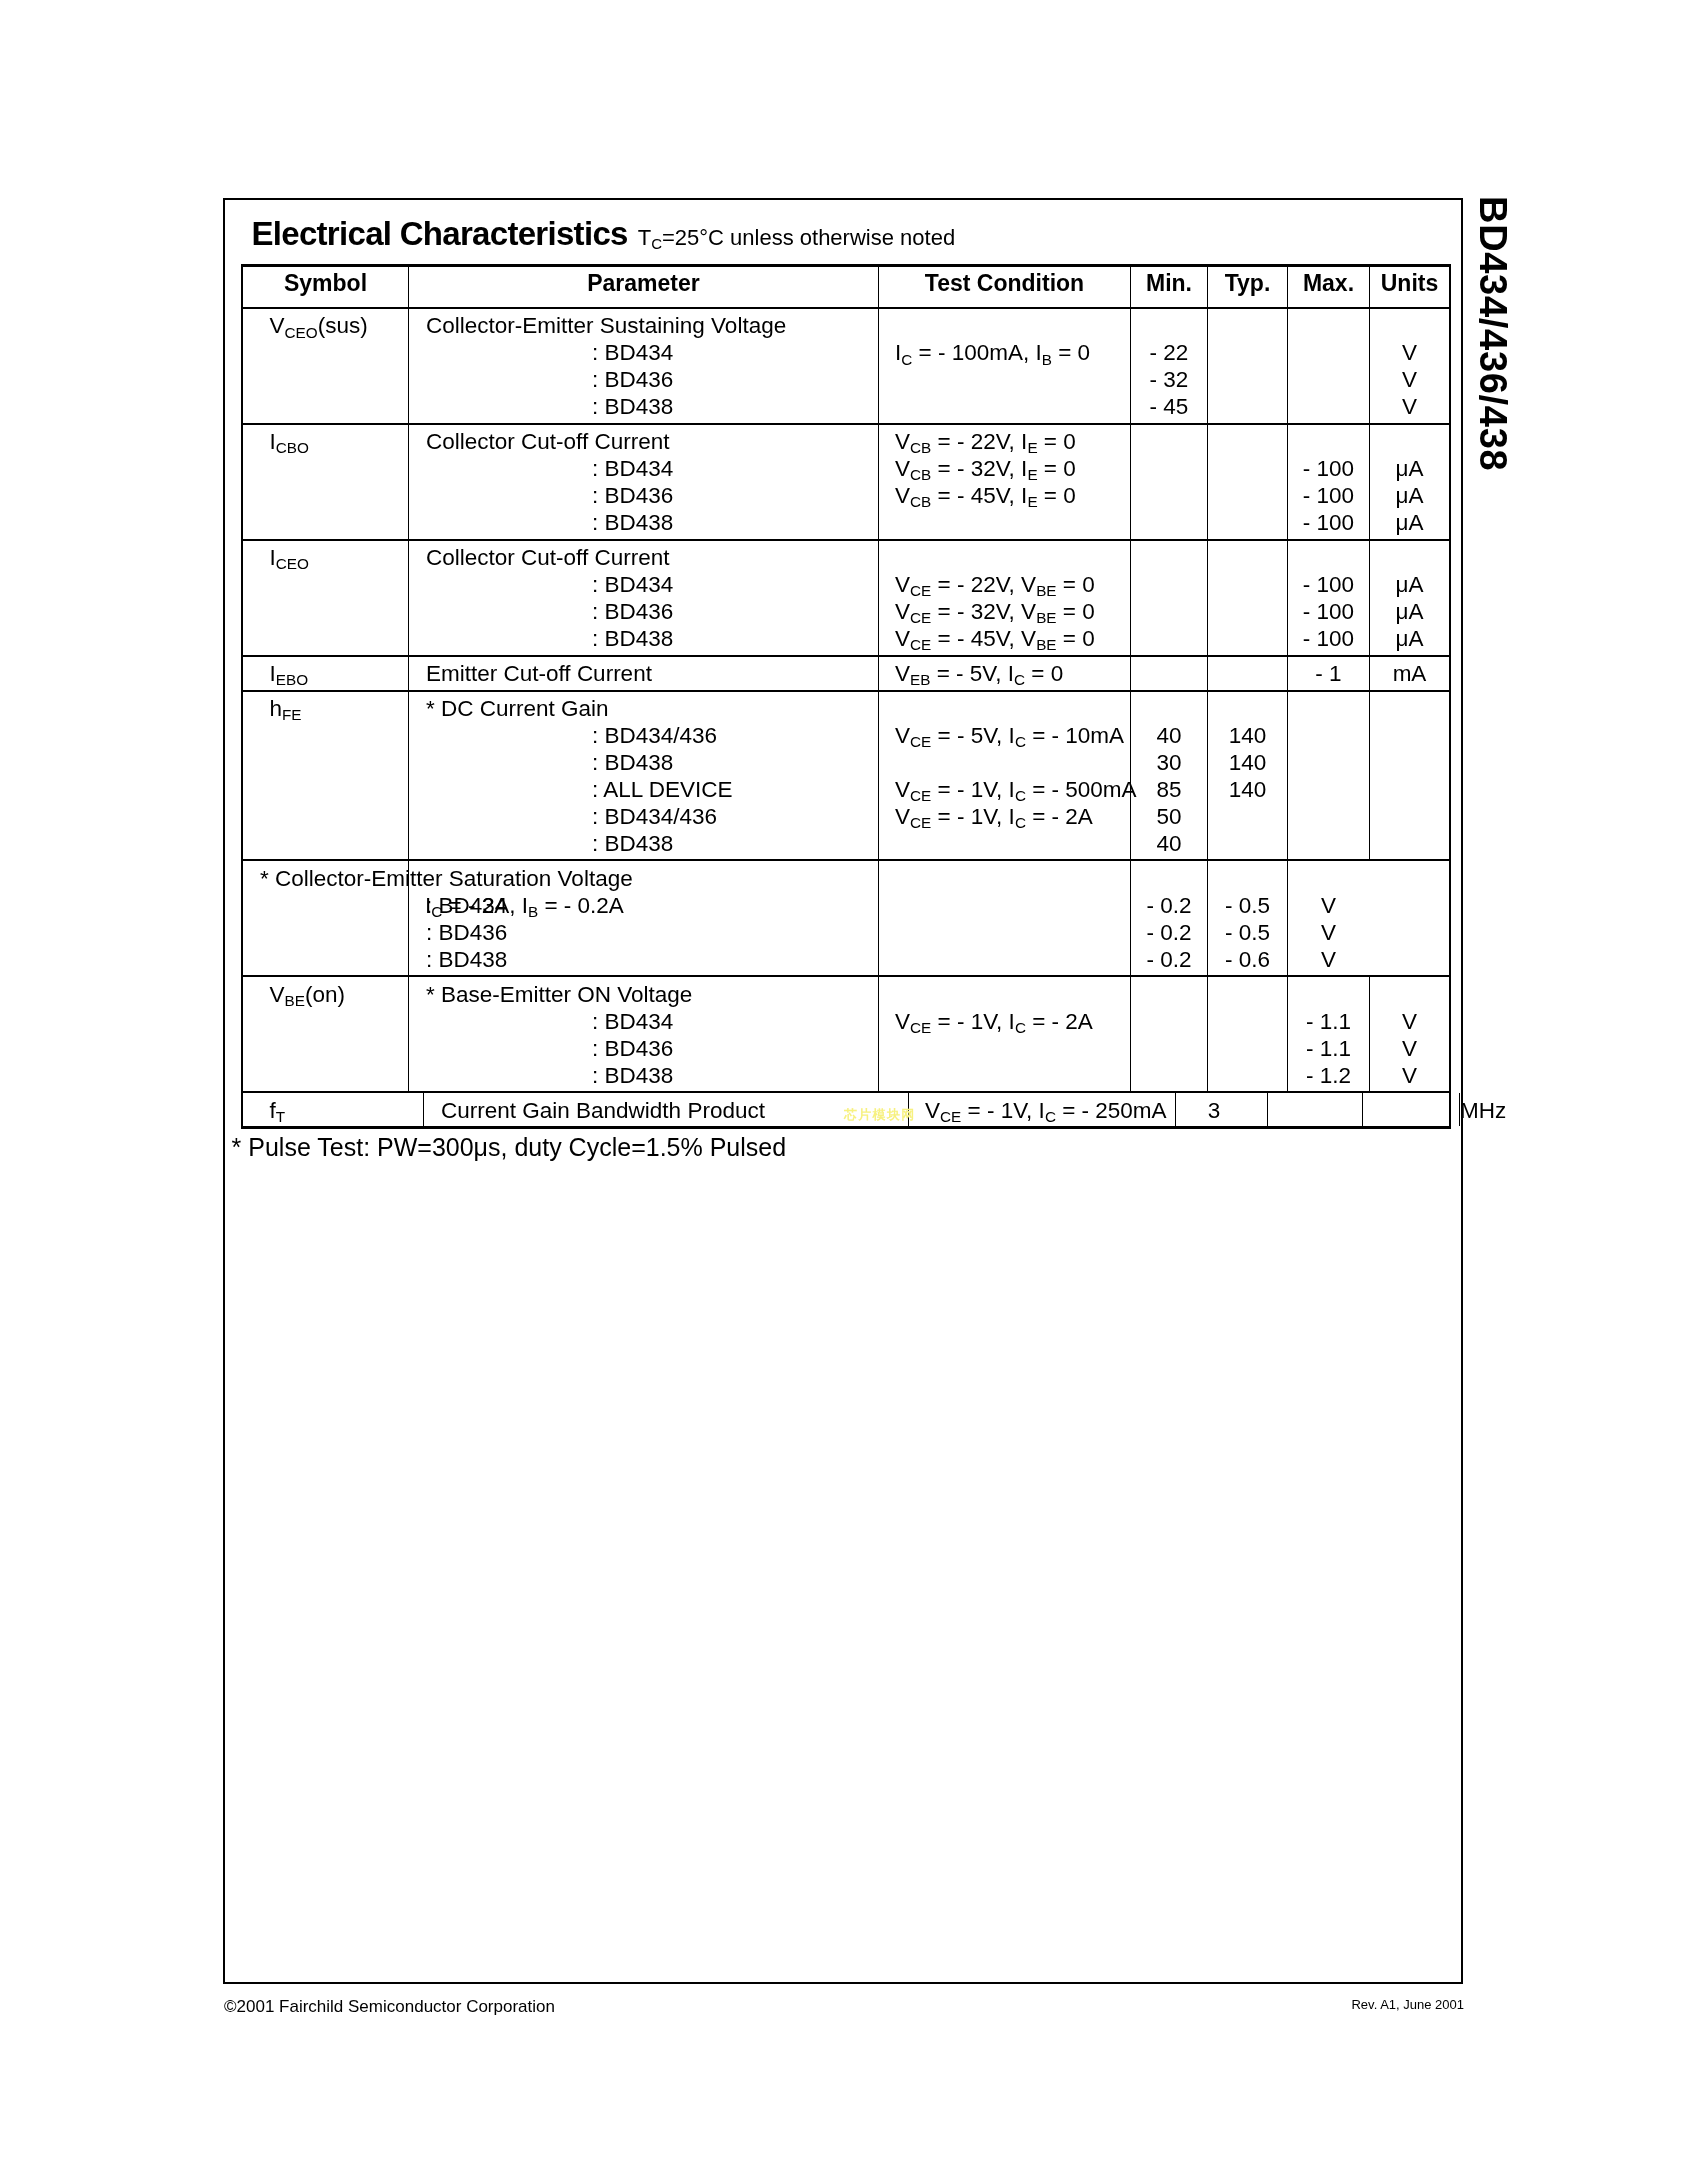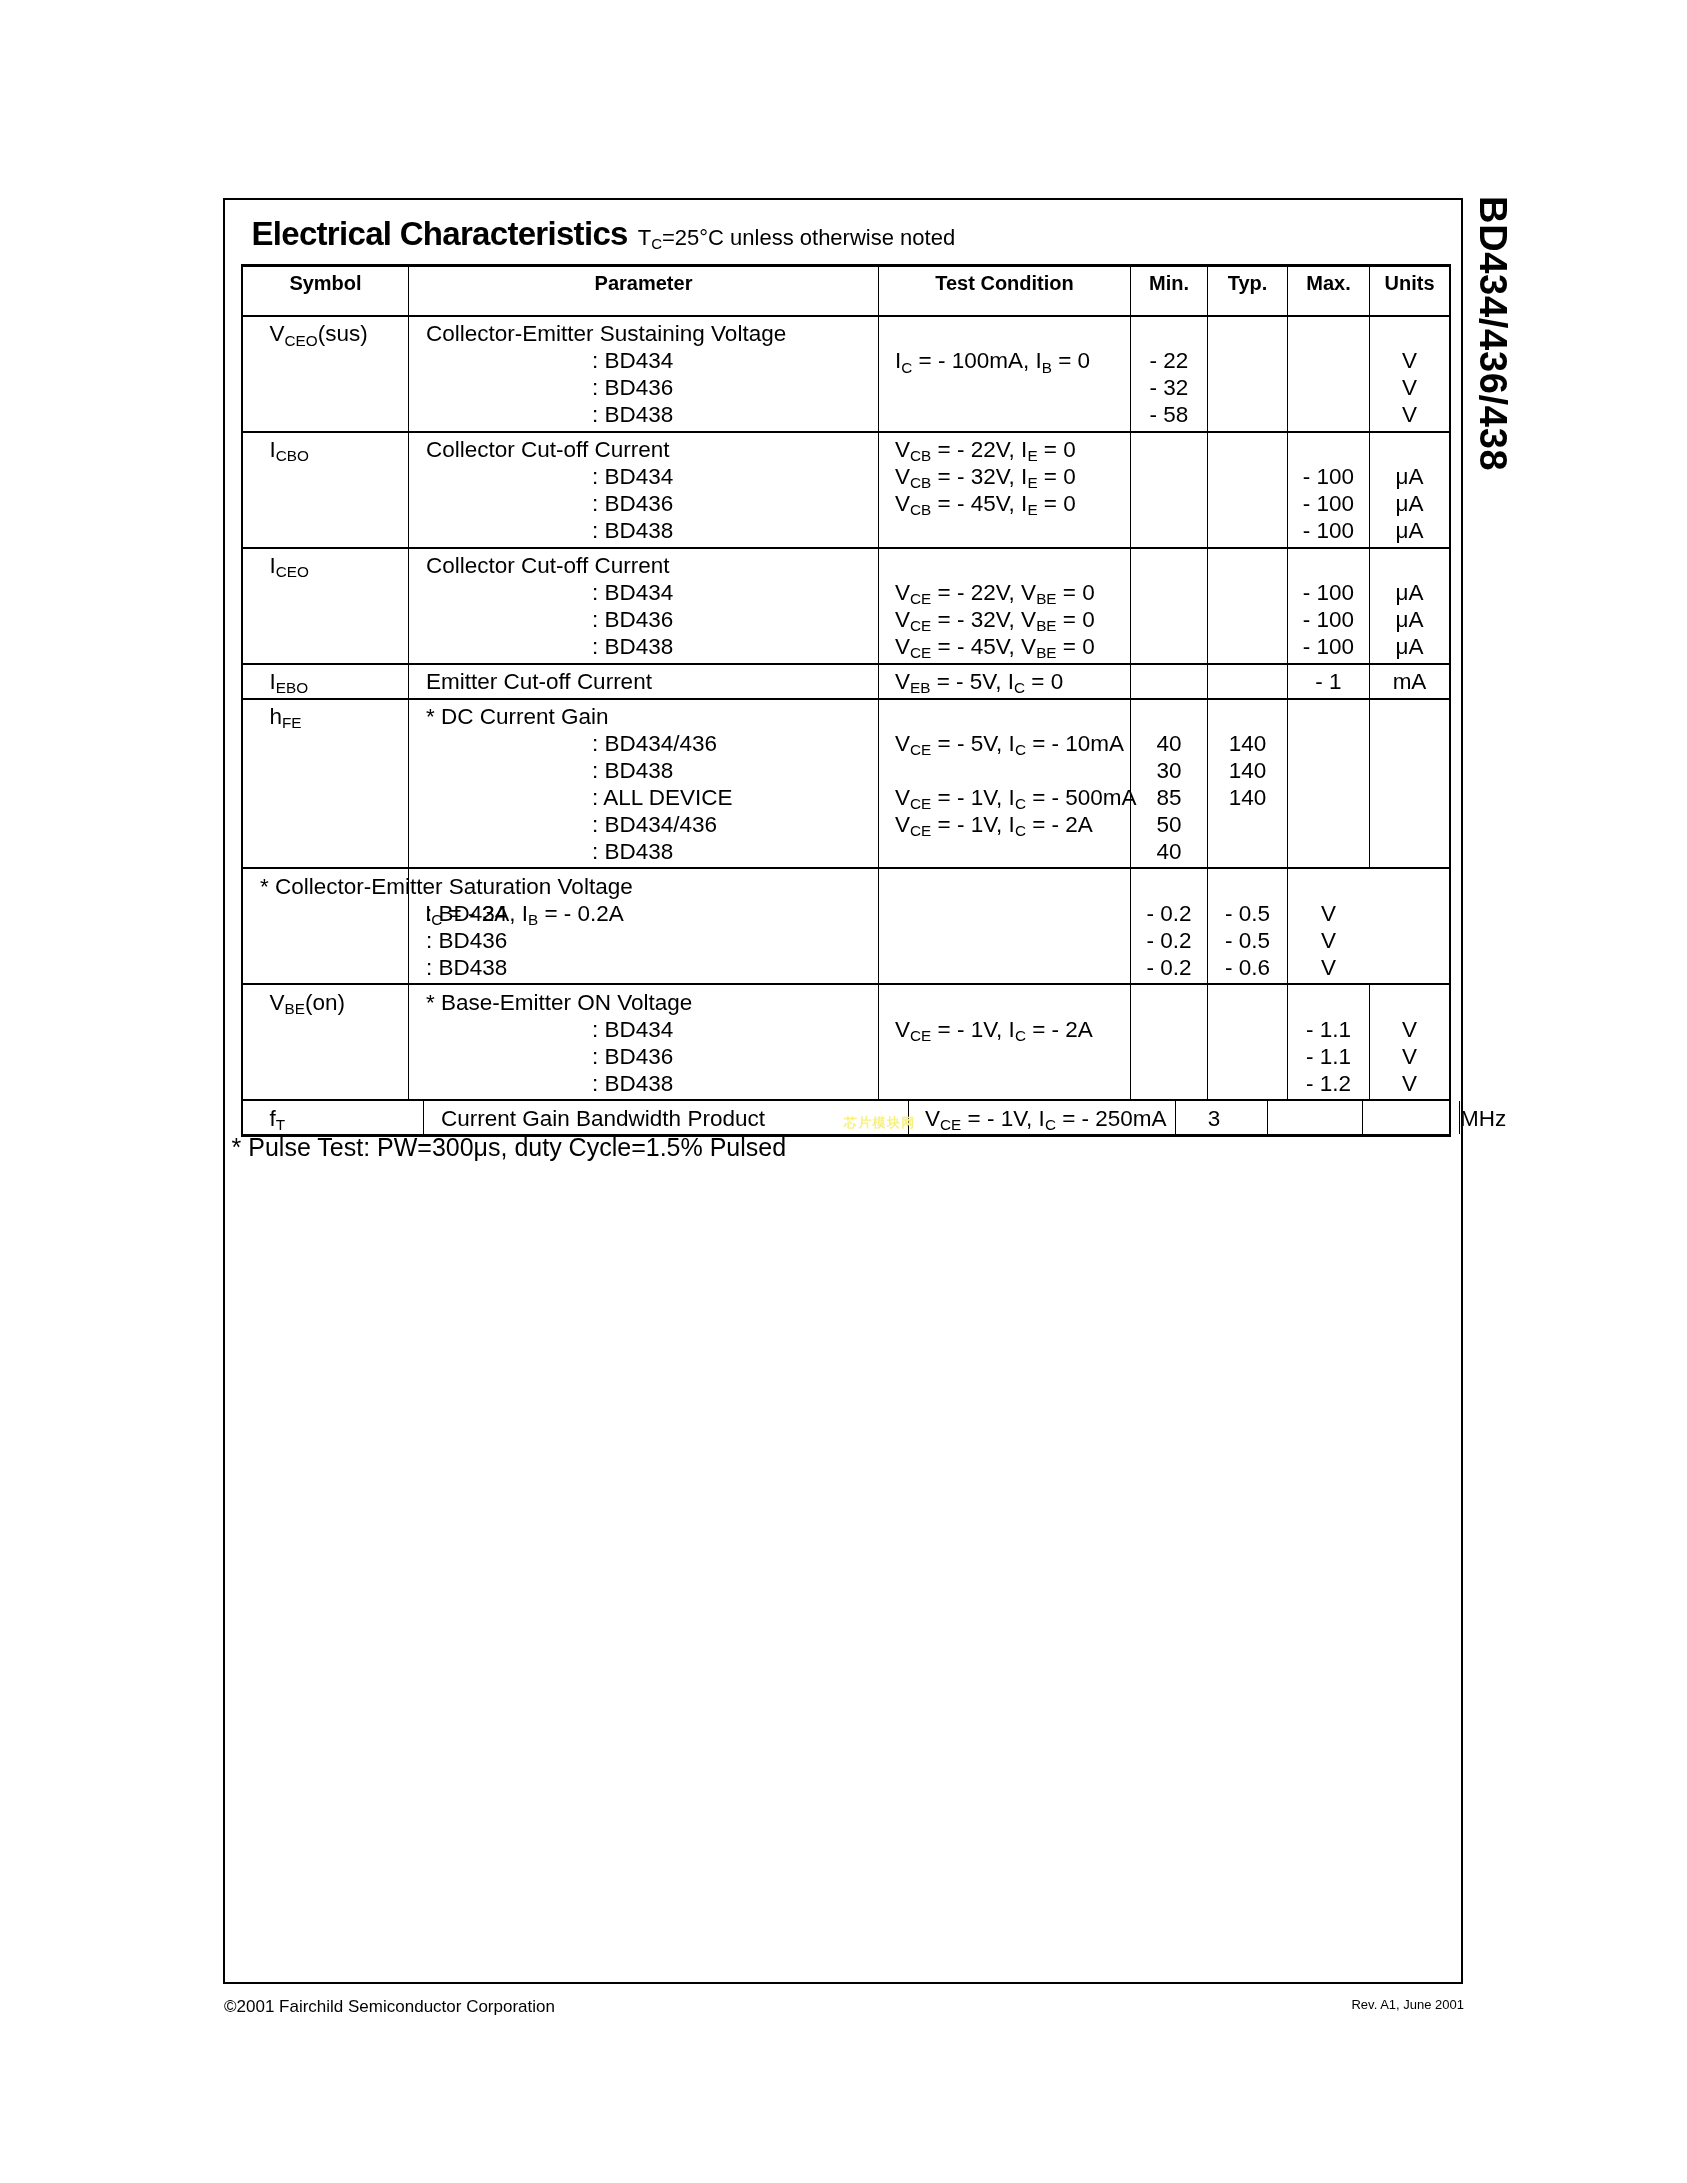--- a/index.html
+++ b/index.html
@@ -23,22 +23,22 @@
     border:2px solid #000; border-top-width:3.3px; border-bottom-width:3.3px;
   }
   .trow, #thead-row {
     display:grid;
     grid-template-columns:165px 470px 252px 77px 80px 82px 1fr;
   }
   #thead-row { border-bottom:2.6px solid #000; }
   .trow { border-bottom:2px solid #000; }
   .trow:last-child { border-bottom:none;gap:15px; }
   .hcell {
-    font-size:20px; font-weight:bold; text-align:center;
-    height:48px; line-height:32px; white-space:nowrap; overflow:hidden;
+    font-size:23px; font-weight:bold; text-align:center;
+    height:40px; line-height:32px; white-space:nowrap; overflow:hidden;
   }
   .hcell + .hcell { border-left:1.3px solid #000; }
   .cell { padding:3.3px 0 2.6px 0; font-size:22.5px; }
   .cell + .cell { border-left:1.3px solid #000; }
   .line { height:27px; line-height:27px; white-space:nowrap; }
   .sym-cell .line { padding-left:26.5px; }
   .param-cell .line { padding-left:17px; position:relative; }
   .param-cell .line.ind { padding-left:183px; }
   .test-cell .line { padding-left:16px; }
   .num-cell .line { text-align:center; }
@@ -91,21 +91,21 @@
             <div class="cell test-cell">
               <div class="line"></div>
               <div class="line">I<sub>C</sub> = - 100mA, I<sub>B</sub> = 0</div>
               <div class="line"></div>
               <div class="line"></div>
             </div>
             <div class="cell num-cell">
               <div class="line"></div>
               <div class="line">- 22</div>
               <div class="line">- 32</div>
-              <div class="line">- 58</div>
+              <div class="line">- 45</div>
             </div>
             <div class="cell num-cell">
               <div class="line"></div>
               <div class="line"></div>
               <div class="line"></div>
               <div class="line"></div>
             </div>
             <div class="cell num-cell">
               <div class="line"></div>
               <div class="line"></div>

